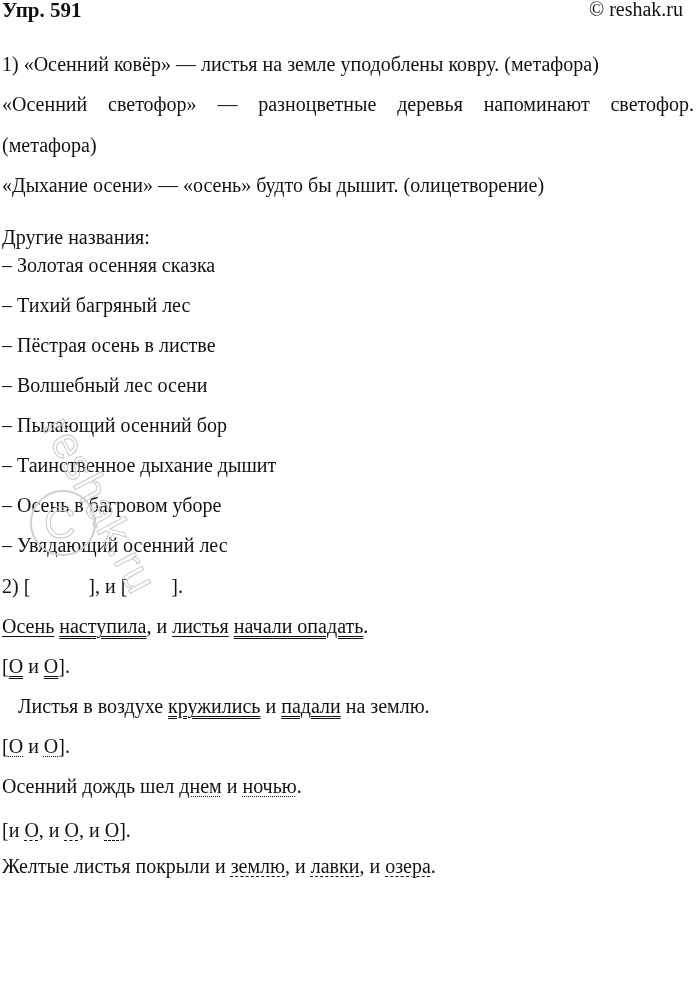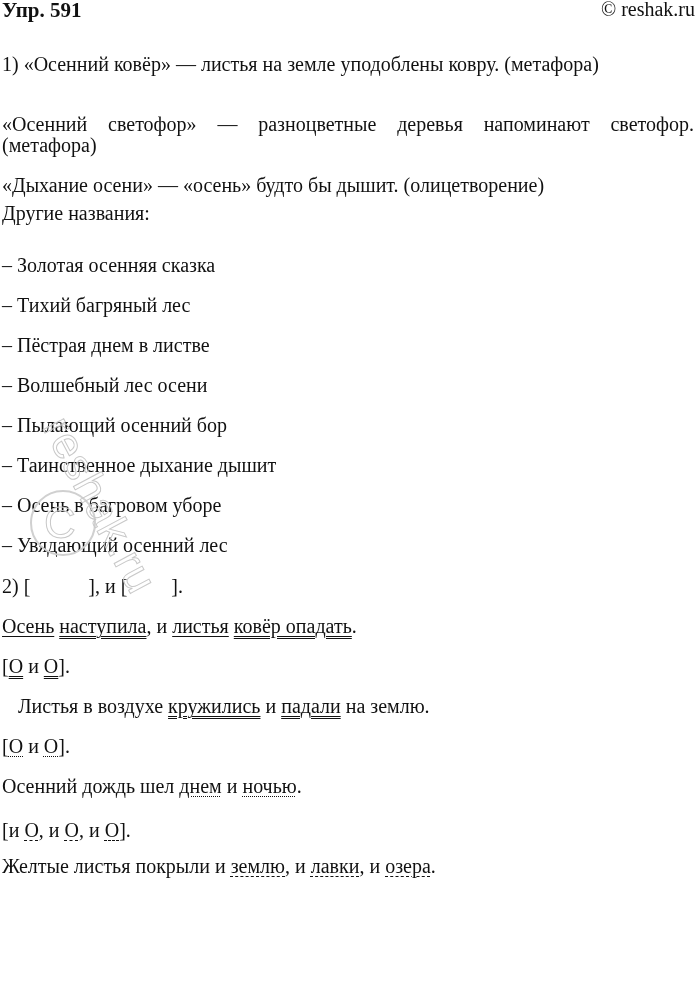--- a/index.html
+++ b/index.html
@@ -1,24 +1,24 @@
 <!DOCTYPE html>
 <html><head>
 <meta charset="utf-8">
 <style>
   html, body { margin:0; padding:0; background:#ffffff; }
   body {
     width:699px; height:983px; position:relative; overflow:hidden;
     font-family:"Liberation Serif", serif; color:#111; font-size:20px;
   }
-  .header { position:absolute; top:0; left:0; right:0; height:26px;text-align:right; }
+  .header { position:absolute; top:0; left:0; right:12px; height:26px;text-align:right; }
   .title { position:absolute; left:2px; top:-2px; font-weight:bold; font-size:21px; }
   .copyright { position:absolute; right:4px; top:-2px; font-size:20px; }
   .line { position:absolute; left:2px; white-space:nowrap; line-height:24px; }
-  .justify { width:692px; text-align:justify; text-align-last:justify; white-space:normal;margin-top:20px; }
+  .justify { width:692px; text-align:justify; text-align-last:justify; white-space:normal; }
   .u-single { text-decoration: underline; text-decoration-thickness:1px; text-underline-offset:3px; }
   .u-double { text-decoration: underline double; text-decoration-thickness:1px; text-underline-offset:3px; }
   .u-dashed { text-decoration: underline dashed; text-decoration-thickness:1px; text-underline-offset:3px; }
   .u-dashdot { text-decoration: underline dotted; text-decoration-thickness:1px; text-underline-offset:3px; }
   .gap { display:inline-block; }
   .watermark {
     position:absolute; left:10px; top:420px; width:170px; height:190px;
     pointer-events:none; color:transparent;
   }
   .wm-text {
@@ -40,39 +40,39 @@
 
 <div class="header">
   <span class="title">Упр. 591</span>
   <span class="copyright">© reshak.ru</span>
 </div>
 
 <div class="line" style="top:52px;">1) «Осенний ковёр» — листья на земле уподоблены ковру. (метафора)</div>
 <div class="line justify" style="top:92px;">«Осенний светофор» — разноцветные деревья напоминают светофор.</div>
 <div class="line" style="top:133px;">(метафора)</div>
 <div class="line" style="top:173px;">«Дыхание осени» — «осень» будто бы дышит. (олицетворение)</div>
-<div class="line" style="top:201px;">Другие названия:</div>
+<div class="line" style="top:225px;">Другие названия:</div>
 
 <div class="line" style="top:253px;">– Золотая осенняя сказка</div>
 <div class="line" style="top:293px;">– Тихий багряный лес</div>
-<div class="line" style="top:333px;">– Пёстрая днем в листве</div>
+<div class="line" style="top:333px;">– Пёстрая осень в листве</div>
 <div class="line" style="top:373px;">– Волшебный лес осени</div>
 <div class="line" style="top:413px;">– Пылающий осенний бор</div>
 <div class="line" style="top:453px;">– Таинственное дыхание дышит</div>
 <div class="line" style="top:493px;">– Осень в багровом уборе</div>
 <div class="line" style="top:533px;">– Увядающий осенний лес</div>
 
 <div class="line" style="top:574px;">
   <span>2) [</span><span class="gap" style="width:58px;"></span><span>], и [</span><span class="gap" style="width:44px;"></span><span>].</span>
 </div>
 
 <div class="line" style="top:614px;">
   <span class="u-single">Осень</span>
   <span class="u-double">наступила</span><span>, и </span><span class="u-single">листья</span>
-  <span class="u-double">ковёр опадать</span><span>.</span>
+  <span class="u-double">начали опадать</span><span>.</span>
 </div>
 
 <div class="line" style="top:654px;">
   <span>[</span><span class="u-double">О</span><span> и </span><span class="u-double">О</span><span>].</span>
 </div>
 
 <div class="line" style="top:694px;margin-left:16px;">
   <span>Листья в воздухе </span><span class="u-double">кружились</span><span> и </span><span class="u-double">падали</span><span> на землю.</span>
 </div>
 

